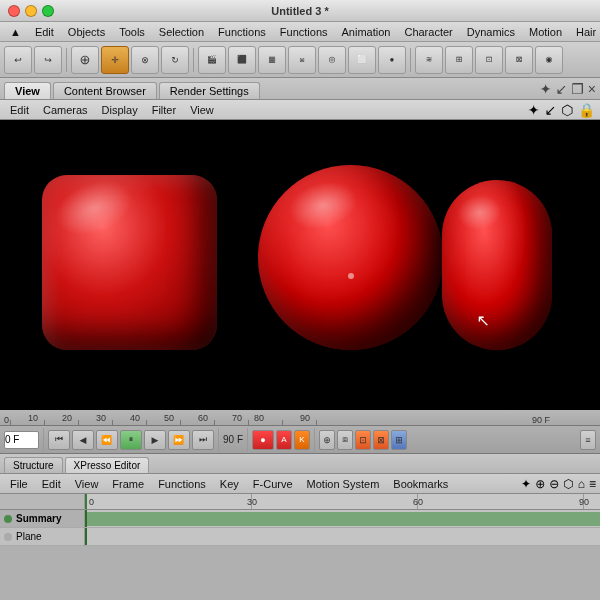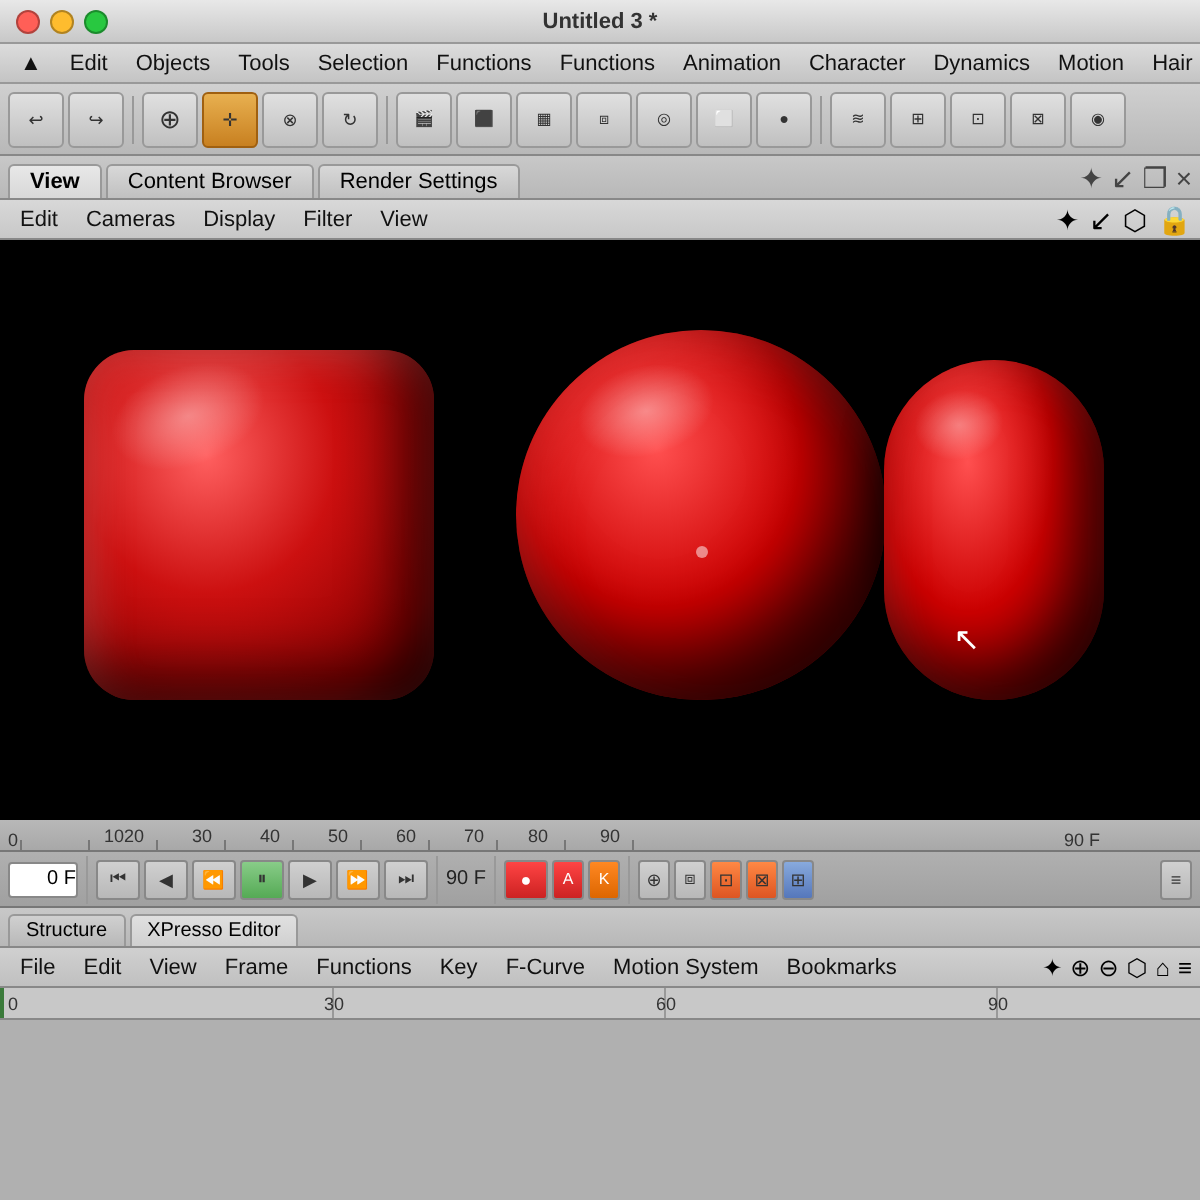--- a/index.html
+++ b/index.html
@@ -264,21 +264,21 @@
       color: #333;
       flex-shrink: 0;
     }
     .play-btn.red { background: linear-gradient(to bottom, #ff4444, #cc2222); color: white; }
     .play-btn.orange { background: linear-gradient(to bottom, #ff8822, #dd6600); color: white; }
     .frame-input {
       width: 38px; height: 18px;
       background: #fff;
       border: 1px solid #888;
       font-size: 10px;
-      text-align: right;
+      text-align: left;
       border-radius: 2px;
     }
     .frame-label {
       font-size: 10px;
       color: #222;
       white-space: nowrap;
     }
 
     
     #xpresso-tabs {
@@ -470,28 +470,28 @@
     <div class="obj-sphere"></div>
 
     <div class="obj-capsule"></div>
 
     <div class="cursor">↖</div>
   </div>
 </div>
 
 <div id="frame-ruler" style="height:16px; background:linear-gradient(to bottom,#b8b8b8,#a8a8a8); border-bottom:1px solid #777; position:relative; overflow:hidden; display:flex; align-items:flex-end;">
   <span style="position:absolute;left:4px;font-size:9px;color:#333;">0</span>
-  <span class="ruler-label" style="left:28px;margin-left:24px;">10</span>
+  <span class="ruler-label" style="left:28px;">10</span>
   <span class="ruler-label" style="left:62px;">20</span>
   <span class="ruler-label" style="left:96px;">30</span>
   <span class="ruler-label" style="left:130px;">40</span>
   <span class="ruler-label" style="left:164px;">50</span>
   <span class="ruler-label" style="left:198px;">60</span>
   <span class="ruler-label" style="left:232px;">70</span>
-  <span class="ruler-label" style="left:264px;">80</span>
+  <span class="ruler-label" style="left:254px;">80</span>
   <span class="ruler-label" style="left:300px;">90</span>
 
   <div style="position:absolute;left:10px;width:1px;height:5px;background:#777;bottom:0;"></div>
   <div style="position:absolute;left:44px;width:1px;height:5px;background:#777;bottom:0;"></div>
   <div style="position:absolute;left:78px;width:1px;height:5px;background:#777;bottom:0;"></div>
   <div style="position:absolute;left:112px;width:1px;height:5px;background:#777;bottom:0;"></div>
   <div style="position:absolute;left:146px;width:1px;height:5px;background:#777;bottom:0;"></div>
   <div style="position:absolute;left:180px;width:1px;height:5px;background:#777;bottom:0;"></div>
   <div style="position:absolute;left:214px;width:1px;height:5px;background:#777;bottom:0;"></div>
   <div style="position:absolute;left:248px;width:1px;height:5px;background:#777;bottom:0;"></div>
@@ -548,20 +548,34 @@
     <span style="font-size:12px;cursor:pointer;margin-right:2px;">✦</span>
     <span style="font-size:12px;cursor:pointer;margin-right:2px;">⊕</span>
     <span style="font-size:12px;cursor:pointer;margin-right:2px;">⊖</span>
     <span style="font-size:12px;cursor:pointer;margin-right:2px;">⬡</span>
     <span style="font-size:12px;cursor:pointer;margin-right:2px;">⌂</span>
     <span style="font-size:12px;cursor:pointer;">≡</span>
   </div>
 
   <div style="display:flex;flex:1;overflow:hidden;">
 
+    <div id="xpresso-left" style="width:85px;flex-shrink:0;">
+
+      <div style="height:16px;background:#b8b8b8;border-bottom:1px solid #888;"></div>
+
+      <div class="xpresso-item header">
+        <div class="xpresso-dot" style="background:#4a8a4a;"></div>
+        <span>Summary</span>
+      </div>
+
+      <div class="xpresso-item">
+        <div class="xpresso-dot" style="background:#aaa;"></div>
+        <span>Plane</span>
+      </div>
+    </div>
 
     <div id="xpresso-right">
 
       <div id="xpresso-ruler">
         <div class="xruler-line" style="left:0;"></div>
         <span class="xruler-label" style="left:4px;">0</span>
         <div class="xruler-line" style="left:166px;"></div>
         <span class="xruler-label" style="left:162px;">30</span>
         <div class="xruler-line" style="left:332px;"></div>
         <span class="xruler-label" style="left:328px;">60</span>

